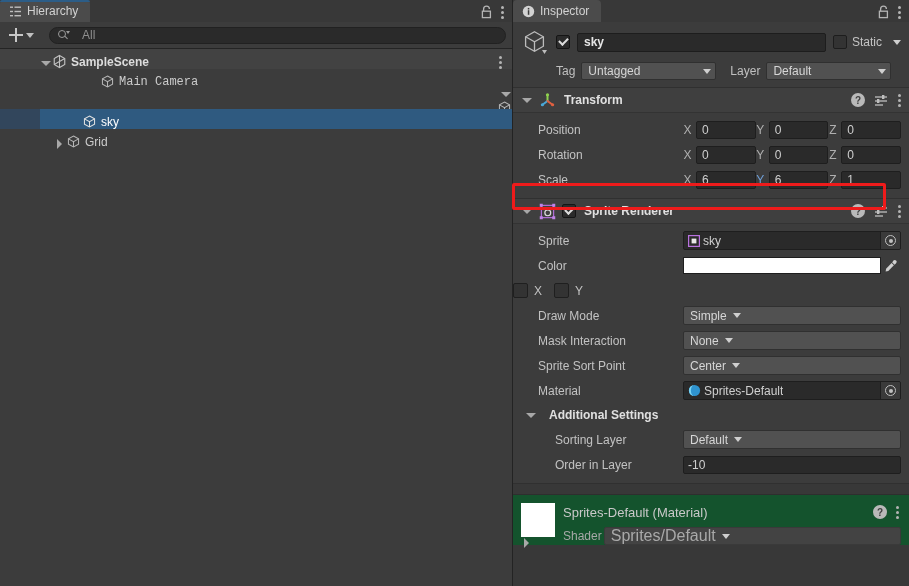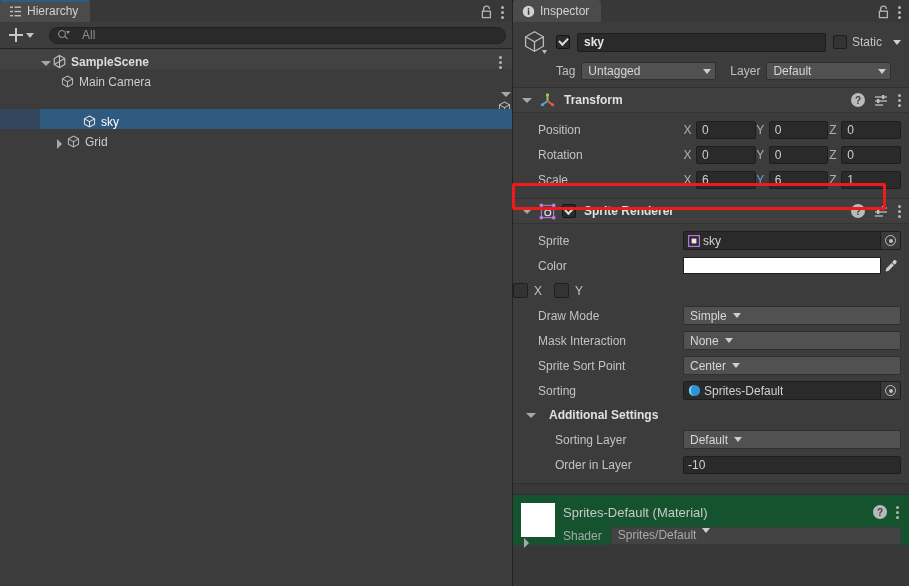--- a/index.html
+++ b/index.html
@@ -198,25 +198,25 @@
   }
   .foldout-row{display:flex;align-items:center;height:24px;padding-left:12px;}
   .foldout-lbl{font-weight:bold;color:#e0e0e0;font-size:12px;margin-left:12px;}
 
   
   .matblock{background:#14532d;border-top:1px solid #2e2e2e;margin-top:10px;position:relative;}
   .mat-head{display:flex;align-items:flex-start;padding:8px 8px 0 8px;gap:8px;}
   .mat-swatch{width:34px;height:34px;background:#ffffff;flex:0 0 auto;}
   .mat-right{flex:1;padding-top:2px;}
   .mat-title{color:#c9c9c9;font-size:13px;}
-  .mat-shader-row{display:flex;align-items:center;gap:9px;margin-top:7px;}
+  .mat-shader-row{display:flex;align-items:center;gap:2px;margin-top:7px;}
   .mat-shader-lbl{color:#a8a8a8;font-size:12px;}
   .mat-shader-dd{
     flex:1;height:18px;background:#434343;border:1px solid #3a3a3a;border-radius:2px;
-    display:flex;padding:0 4px 0 6px;color:#a9a9a9;font-size:12px;box-sizing:border-box;
+    display:flex;align-items:center;padding:0 4px 0 6px;color:#a9a9a9;font-size:16px;box-sizing:border-box;
   }
   .mat-kebab-wrap{position:absolute;right:10px;top:10px;display:flex;align-items:center;gap:9px;}
   .mat-twisty{position:absolute;left:8px;top:42px;}
 
   
   .redbox{
     position:absolute;border:3px solid #ef1b1b;border-radius:2px;
     pointer-events:none;box-sizing:border-box;
   }
 </style>
@@ -280,21 +280,21 @@
           </svg>
         </span>
         <span class="h-label">SampleScene</span>
         <span class="kebab">
             <i></i>
             <i></i>
             <i></i>
           </span>
       </div>
 
-      <div class="h-row" style="padding-left:60px;">
+      <div class="h-row" style="padding-left:100px;font-family:Liberation Mono, monospace;">
         <span class="rowindent"></span>
         <span class="cube-ico">
           <svg width="15" height="15" viewBox="0 0 16 16">
             <path d="M8 2.2 L13.4 5.2 L13.4 10.8 L8 13.8 L2.6 10.8 L2.6 5.2 Z" fill="none" stroke="#b6b6b6" stroke-width="1.1"></path>
             <path d="M2.6 5.2 L8 8.2 L13.4 5.2 M8 8.2 L8 13.8" fill="none" stroke="#b6b6b6" stroke-width="1.1"></path>
           </svg>
         </span>
         <span class="h-label">Main Camera</span>
       </div>
 
@@ -580,21 +580,21 @@
 
           <div class="prop-row">
             <span class="prop-lbl">Sprite Sort Point</span>
             <span class="dd-full">
               <span class="dd-val">Center</span>
               <span class="dd-arrow"></span>
             </span>
           </div>
 
           <div class="prop-row">
-            <span class="prop-lbl">Sorting</span>
+            <span class="prop-lbl">Material</span>
             <span class="objfield">
               <span class="icon">
                 <svg width="13" height="13" viewBox="0 0 13 13" style="display:block">
                   <circle cx="6.5" cy="6.5" r="5.6" fill="#2f94d0"></circle>
                   <path d="M6.5 0.9 a5.6 5.6 0 0 0 0 11.2 a3.6 5.6 0 0 1 0 -11.2" fill="#79d4f5"></path>
                 </svg>
               </span>
               <span class="of-name">Sprites-Default</span>
               <span class="picker">
                 <span class="picker-dot"></span>

